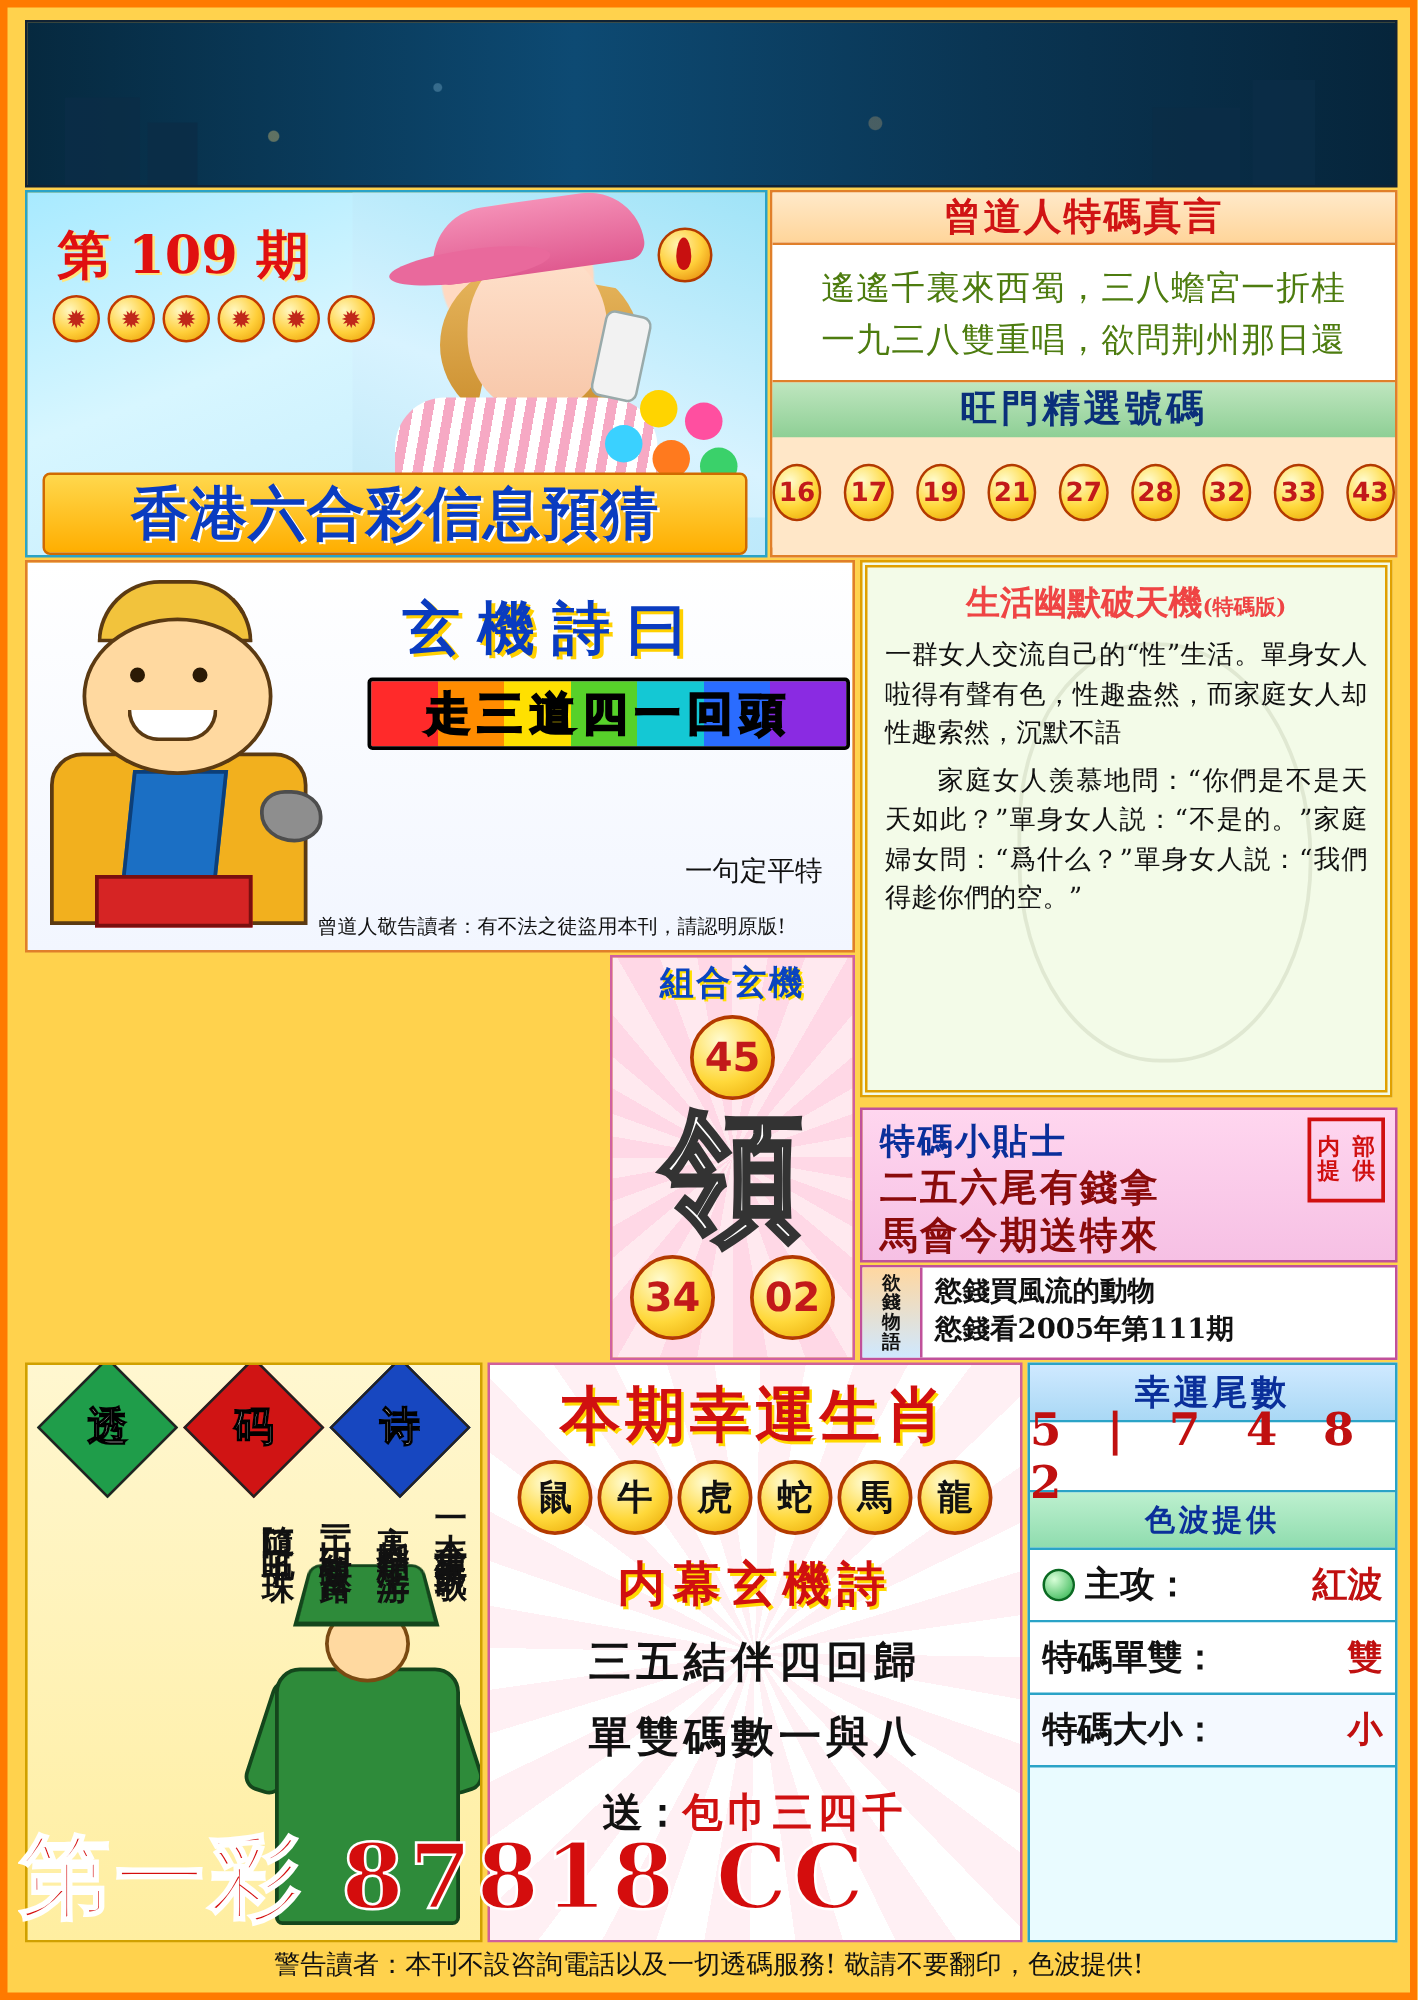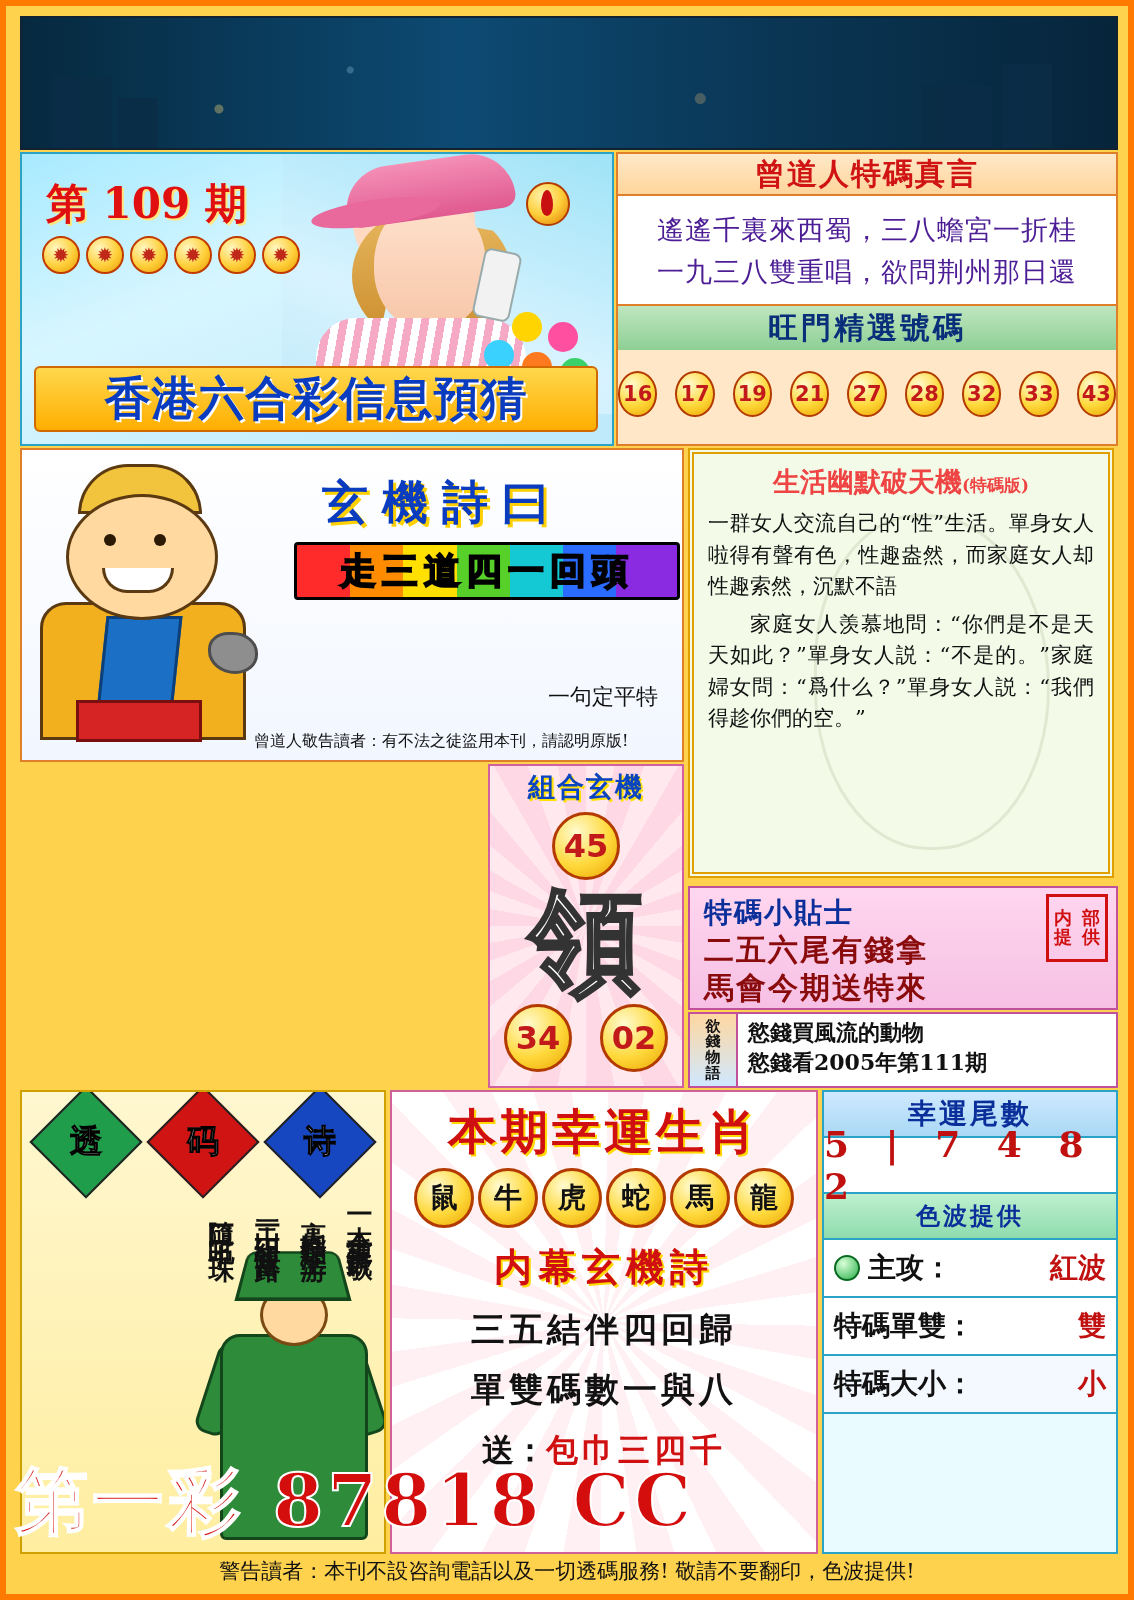--- a/index.html
+++ b/index.html
@@ -88,21 +88,21 @@
     position:absolute;left:34px;bottom:0;width:210px;height:96px;border-radius:40px 40px 0 0;
     background:repeating-linear-gradient(100deg,#ffffff 0 8px,#f6a9c4 8px 16px);
   }
   .photo .phone{
     position:absolute;left:196px;top:96px;width:34px;height:66px;border-radius:8px;
     background:#f2f2f2;border:2px solid #9aa;transform:rotate(12deg);
   }
   .dots{position:absolute;right:14px;bottom:22px;width:120px;height:110px;}
   .dots i{position:absolute;width:30px;height:30px;border-radius:50%;display:block;}
   .slogan{
-    position:absolute;left:12px;bottom:12px;width:560px;height:62px;
+    position:absolute;left:12px;bottom:0;width:560px;height:62px;
     background:linear-gradient(180deg,#ffd84d,#ffae00);
     border:2px solid #d06a00;border-radius:6px;
     display:flex;align-items:center;justify-content:center;
     font-family:"DejaVu Serif","Liberation Serif",serif;
     font-size:46px;font-weight:bold;color:#0a3cc0;
     text-shadow:2px 2px 0 #fff;white-space:nowrap;letter-spacing:1px;
   }
   
   .oracle{
     position:absolute;left:610px;top:146px;width:498px;height:290px;
@@ -114,21 +114,21 @@
     font-family:"DejaVu Serif","Liberation Serif",serif;
     font-size:30px;color:#d01414;font-weight:bold;letter-spacing:2px;
   }
   .oracle .verse{
     background:#fff;border-top:2px solid #e07f2a;border-bottom:2px solid #e07f2a;
     padding:10px 10px;height:112px;box-sizing:border-box;
   }
   .oracle .verse p{
     margin:6px 0;text-align:center;
     font-family:Liberation Serif, serif;
-    font-size:27px;color:#4c1d95;letter-spacing:1px;white-space:nowrap;
+    font-size:27px;color:#4d7c0f;letter-spacing:1px;white-space:nowrap;
   }
   .oracle h4{
     margin:0;height:44px;line-height:44px;text-align:center;
     background:linear-gradient(180deg,#bfe6bf,#8ecf95);
     font-family:"DejaVu Serif","Liberation Serif",serif;
     font-size:30px;color:#0a2f7a;font-weight:bold;letter-spacing:3px;
   }
   .oracle .nums{
     height:88px;display:flex;align-items:center;justify-content:center;gap:18px;
     background:#ffe7c8;

